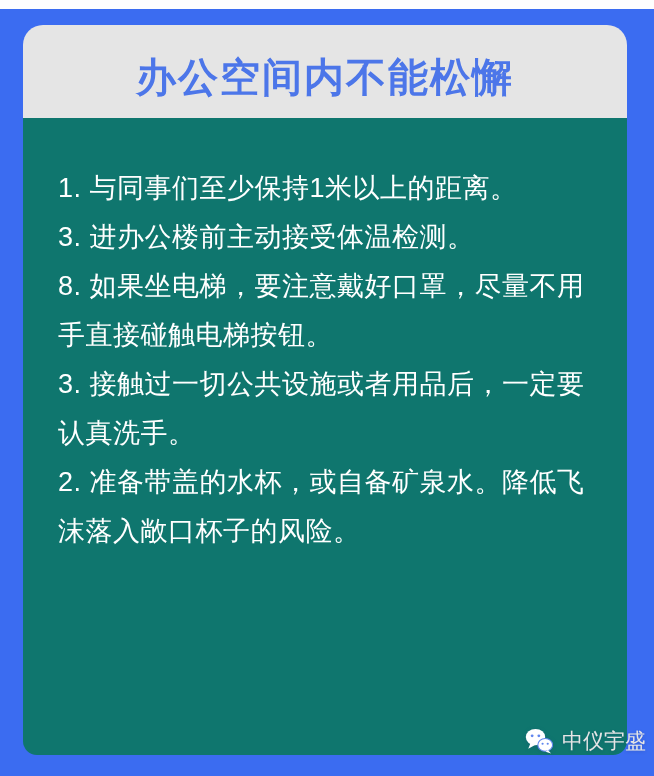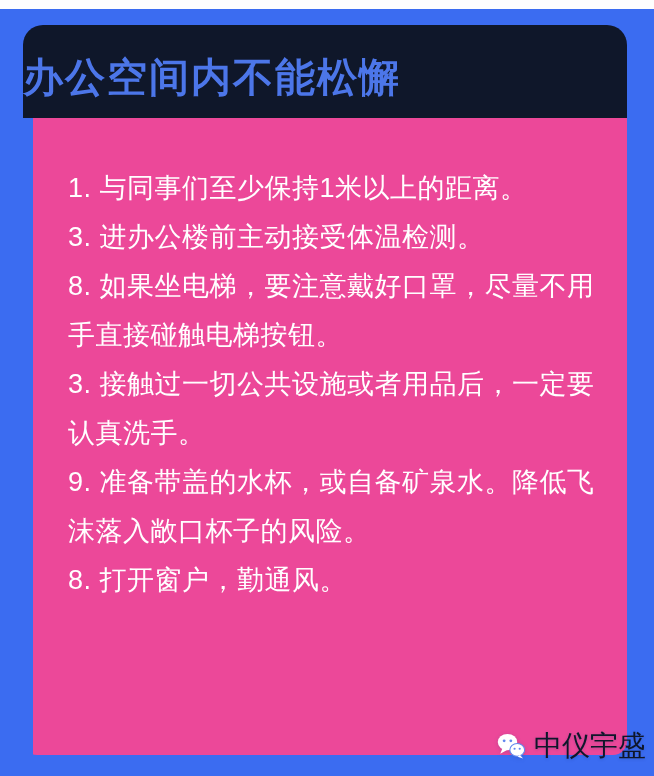--- a/index.html
+++ b/index.html
@@ -25,56 +25,56 @@
     position: absolute;
     left: 23px;
     top: 25px;
     width: 604px;
     height: 730px;
     border-radius: 20px 20px 14px 14px;
     overflow: hidden;
   }
   .card-header {
     height: 93px;
-    background: #0f172a;
+    background: #e5e5e5;
     display: flex;
     align-items: center;
+    justify-content: center;
     padding-top: 12px;
     box-sizing: border-box;
   }
   .card-title {
     font-size: 40px;
     font-weight: 600;
     letter-spacing: 2px;
     color: #4c76e9;
   }
   .card-body {
-    background: #ec4899;
+    background: #0f766e;
     height: 637px;
     box-sizing: border-box;
     padding: 46px 24px 0 35px;
-    margin-left: 10px;
   }
   .guideline-item {
     margin: 0;
     font-size: 27px;
     line-height: 49px;
     color: #ffffff;
     white-space: pre-line;
     letter-spacing: 0.5px;
   }
   .watermark {
     position: absolute;
     right: 8px;
     top: 727px;
     display: flex;
     align-items: center;
     gap: 9px;
-    color: #0f172a;
-    font-size: 28px;
+    color: #e5e5e5;
+    font-size: 21px;
     text-shadow: 0 1px 3px rgba(30, 50, 120, 0.25);
   }
   .wechat-icon {
     display: block;
     filter: drop-shadow(0 1px 2px rgba(30, 50, 120, 0.2));
   }
 </style>
 </head>
 <body>
 
@@ -84,23 +84,22 @@
   <div class="card-header">
     <div class="card-title">办公空间内不能松懈</div>
   </div>
   <div class="card-body">
     <p class="guideline-item">1. 与同事们至少保持1米以上的距离。</p>
     <p class="guideline-item">3. 进办公楼前主动接受体温检测。</p>
     <p class="guideline-item">8. 如果坐电梯，要注意戴好口罩，尽量不用
 手直接碰触电梯按钮。</p>
     <p class="guideline-item">3. 接触过一切公共设施或者用品后，一定要
 认真洗手。</p>
-    <p class="guideline-item">9. 准备带盖的水杯，或自备矿泉水。降低飞
+    <p class="guideline-item">2. 准备带盖的水杯，或自备矿泉水。降低飞
 沫落入敞口杯子的风险。</p>
-    <p class="guideline-item">8. 打开窗户，勤通风。</p>
   </div>
 </div>
 
 <div class="watermark">
   <span>
     <svg class="wechat-icon" width="28" height="26" viewBox="0 0 36 33" xmlns="http://www.w3.org/2000/svg">
       <ellipse cx="13.5" cy="11.5" rx="12.5" ry="10.5" fill="#ffffff"></ellipse>
       <path d="M7 19.5 L4.2 26.5 L13 21.5 Z" fill="#ffffff"></path>
       <circle cx="9.2" cy="9.8" r="1.8" fill="#6187ee"></circle>
       <circle cx="17.8" cy="9.8" r="1.8" fill="#6187ee"></circle>

